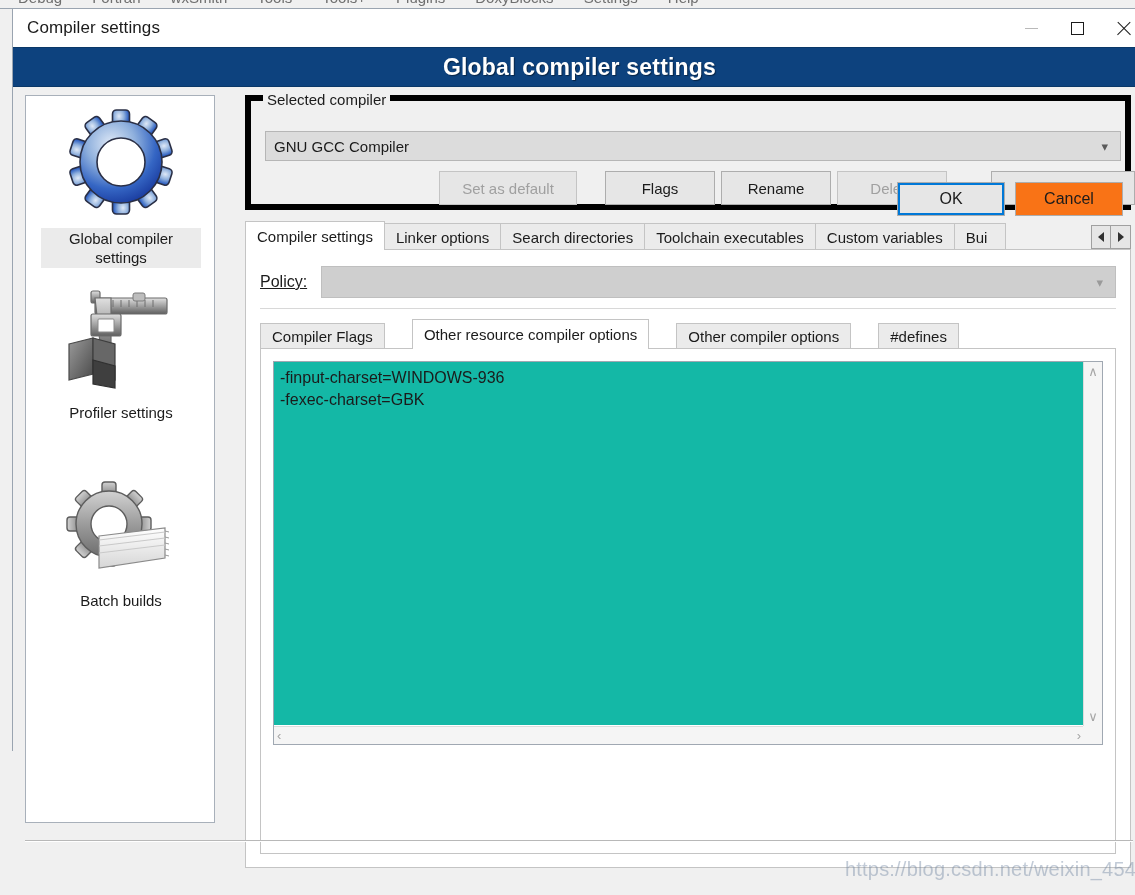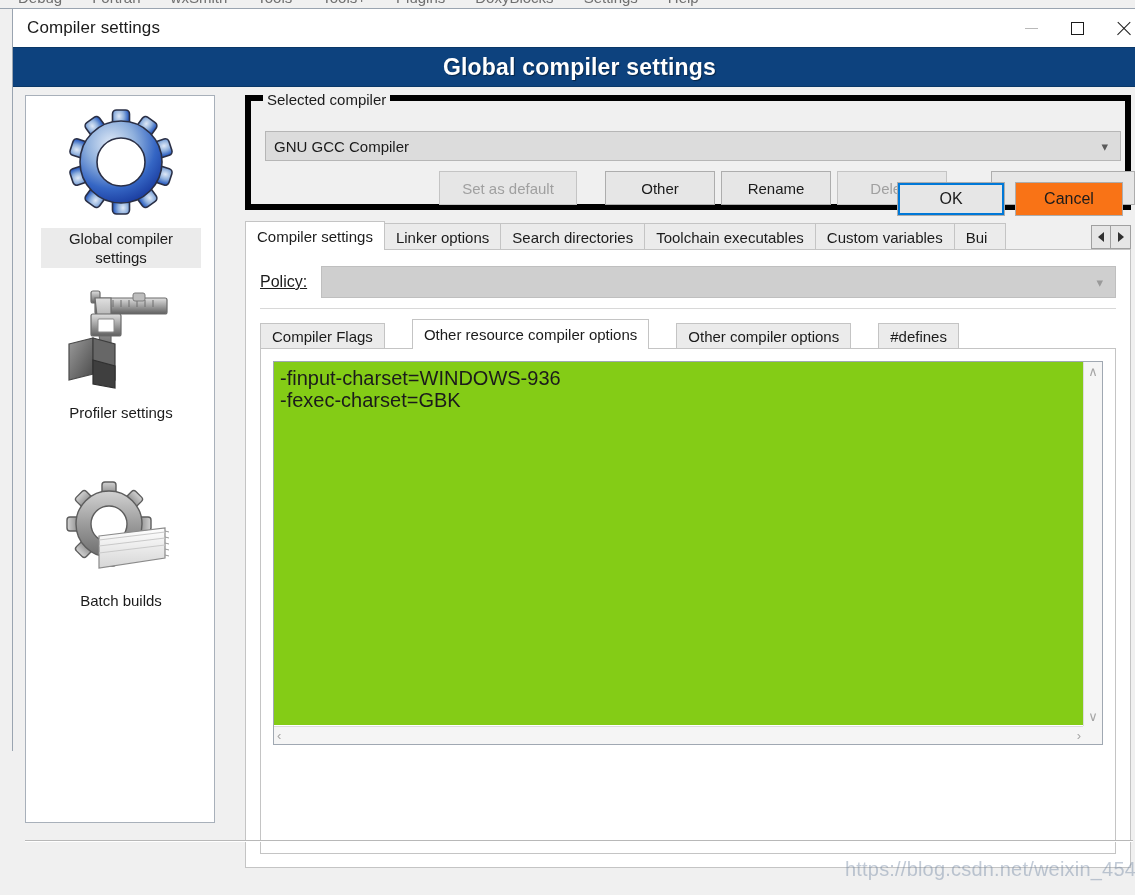--- a/index.html
+++ b/index.html
@@ -330,26 +330,26 @@
     left: 12px; top: 12px;
     width: 830px; height: 384px;
     border: 1px solid #a0a8b2;
     background: #ffffff;
   }
   .editor-text {
     position: absolute;
     left: 0; top: 0;
     right: 19px; bottom: 19px;
     padding: 5px 6px;
-    font-size: 20px;
+    font-size: 16px;
     color: #1b1b1b;
     line-height: 22px;
     white-space: pre;
     overflow: hidden;
-    background: #84cc16;
+    background: #14b8a6;
   }
   .vscroll {
     position: absolute;
     right: 0; top: 0; bottom: 18px;
     width: 19px;
     background: #f5f5f5;
     border-left: 1px solid #dcdcdc;
     display: flex; flex-direction: column; justify-content: space-between;
     align-items: center;
     cursor: default;
@@ -586,21 +586,21 @@
         <div class="groupbox">
           <div class="groupbox-title">Selected compiler</div>
 
           <div class="combo">
             <span class="combo-text">GNU GCC Compiler</span>
             <span class="chev">▾</span>
           </div>
 
           <div class="btn-row">
             <div class="btn disabled" style="left:174px;width:138px;">Set as default</div>
-            <div class="btn" style="left:340px;width:110px;">Other</div>
+            <div class="btn" style="left:340px;width:110px;">Flags</div>
             <div class="btn" style="left:456px;width:110px;">Rename</div>
             <div class="btn disabled" style="left:572px;width:110px;">Delete</div>
             <div class="btn" style="left:726px;width:144px;">Reset defaults</div>
           </div>
         </div>
 
         <div class="notebook">
           <div class="tabstrip">
             <div class="tab active">Compiler settings</div>
             <div class="tab">Linker options</div>

